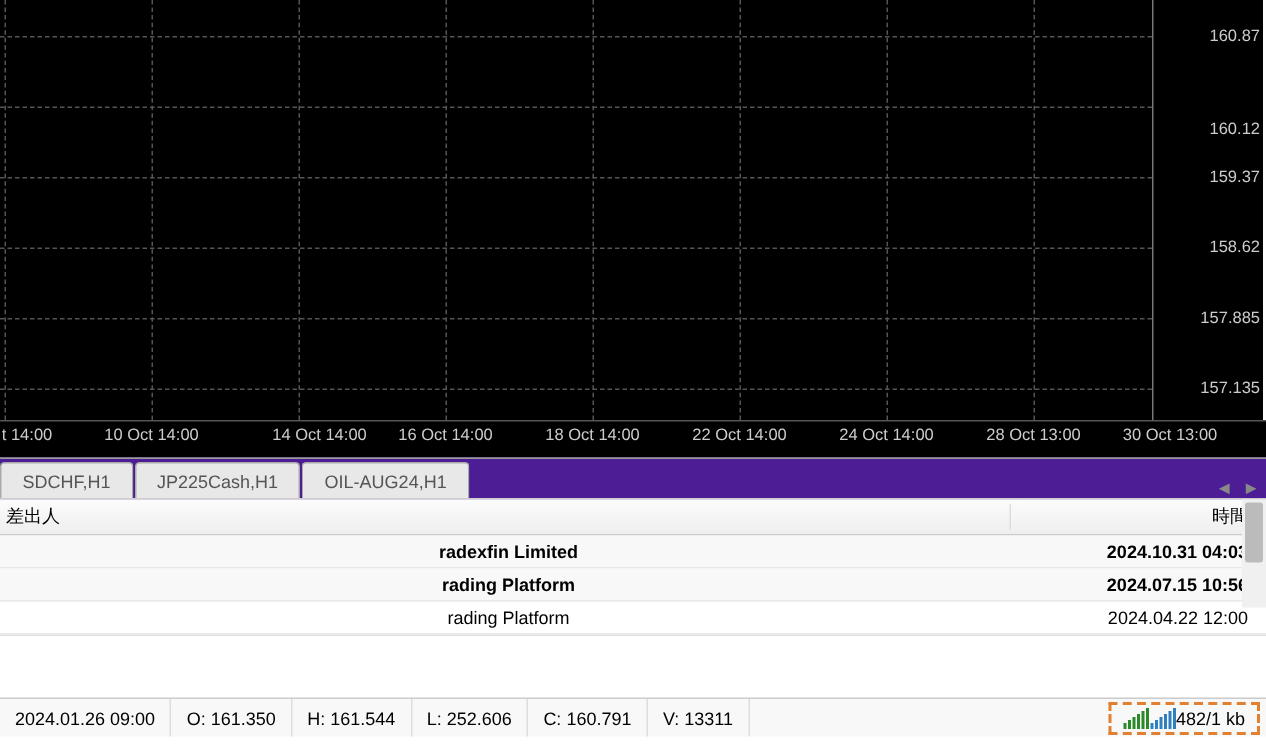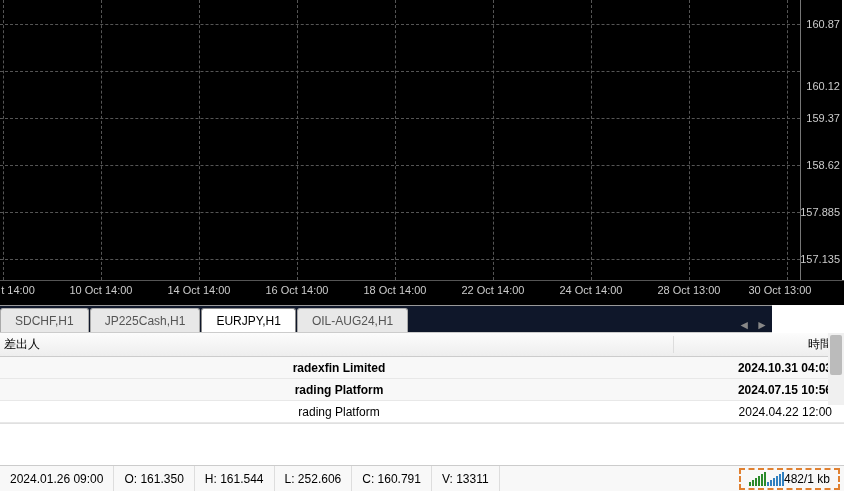--- a/index.html
+++ b/index.html
@@ -2,28 +2,28 @@
 <html><head>
 <meta charset="utf-8">
 <style>
 * { margin: 0; padding: 0; box-sizing: border-box; font-family: Arial, sans-serif; }
 body { width: 844px; height: 500px; overflow: hidden; background: #fff; font-size: 12px; color: #000; }
 
 .chart-area { position: relative; width: 844px; height: 280px; background: #000; display: flex; }
 .chart-grid { position: relative; flex: 1; height: 280px; }
 .grid-line-v { position: absolute; top: 0; bottom: 0; border-left: 1px dashed #555; }
 .grid-line-h { position: absolute; left: 0; right: 0; border-top: 1px dashed #555; }
-.y-axis { width: 44px; background: #000; border-left: 1px solid #777; position: relative; text-align: right; }
+.y-axis { width: 76px; background: #000; border-left: 1px solid #777; position: relative; text-align: right; }
 .y-label { position: absolute; right: 4px; color: #ccc; font-size: 11px; transform: translateY(-50%); }
 .y-axis-border-right { position: absolute; top:0; right:0; bottom:0; width:2px; background:#fff; }
 
 .x-axis { width: 844px; height: 25px; background: #000; border-top: 1px solid #555; position: relative; color: #ccc; font-size: 11px; }
 .x-label { position: absolute; top: 3px; transform: translateX(-50%); white-space: nowrap; }
 
-.tabs-bar { width: 772px; height: 28px; background: #0f172a; border-top: 1px solid #999; border-bottom: 1px solid #ccc; display: flex; align-items: flex-end; padding-left: 0; position: relative; }
+.tabs-bar { width: 844px; height: 28px; background: #4c1d95; border-top: 1px solid #999; border-bottom: 1px solid #ccc; display: flex; align-items: flex-end; padding-left: 0; position: relative; }
 .tab { padding: 5px 14px 4px; border: 1px solid #aaa; border-bottom: none; margin-right: 1px; background: #e8e8e8; color: #555; font-size: 12px; cursor: pointer; border-radius: 3px 3px 0 0; }
 .tab.active { background: #fff; color: #000; border-color: #888; position: relative; z-index: 2; }
 .tabs-nav { margin-left: auto; display: flex; align-items: center; padding-right: 4px; gap: 6px; color: #888; }
 .tabs-nav span { cursor: pointer; font-size: 12px; }
 
 .table-area { width: 844px; position: relative; }
 .table-header { display: flex; background: linear-gradient(#fcfcfc,#eee); border-bottom: 1px solid #ccc; height: 24px; align-items: center; }
 .th-sender { flex: 1; padding-left: 4px; border-right: 1px solid #ddd; }
 .th-time { width: 170px; text-align: right; padding-right: 12px; }
 .table-row { display: flex; height: 22px; align-items: center; border-bottom: 1px solid #e8e8e8; }
@@ -72,33 +72,32 @@
     <span class="y-label" style="top:165px">158.62</span>
     <span class="y-label" style="top:212px">157.885</span>
     <span class="y-label" style="top:259px">157.135</span>
     <div class="y-axis-border-right"></div>
   </div>
 </div>
 
 <div class="x-axis">
   <span class="x-label" style="left:18px">t 14:00</span>
   <span class="x-label" style="left:101px">10 Oct 14:00</span>
-  <span class="x-label" style="left:199px">14 Oct 14:00</span>
+  <span class="x-label" style="left:213px">14 Oct 14:00</span>
   <span class="x-label" style="left:297px">16 Oct 14:00</span>
   <span class="x-label" style="left:395px">18 Oct 14:00</span>
   <span class="x-label" style="left:493px">22 Oct 14:00</span>
   <span class="x-label" style="left:591px">24 Oct 14:00</span>
   <span class="x-label" style="left:689px">28 Oct 13:00</span>
   <span class="x-label" style="left:780px">30 Oct 13:00</span>
 </div>
 
 <div class="tabs-bar">
   <div class="tab">SDCHF,H1</div>
   <div class="tab">JP225Cash,H1</div>
-  <div class="tab active">EURJPY,H1</div>
   <div class="tab">OIL-AUG24,H1</div>
   <div class="tabs-nav">
     <span>◄</span>
     <span>►</span>
   </div>
 </div>
 
 <div class="table-area">
   <div class="table-header">
     <div class="th-sender">差出人</div>

